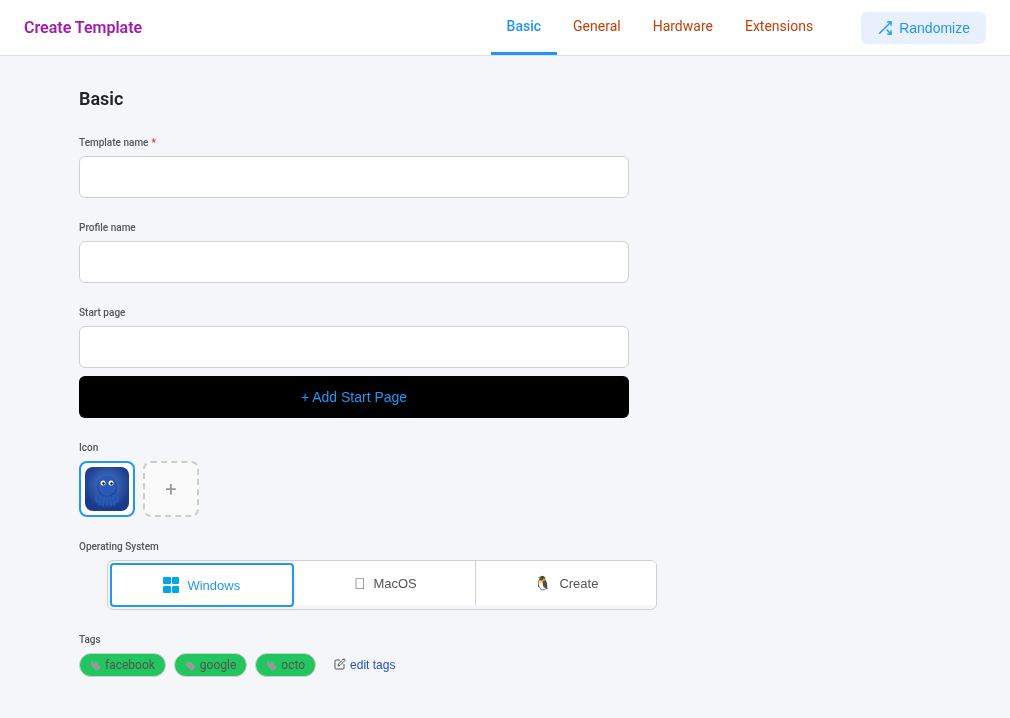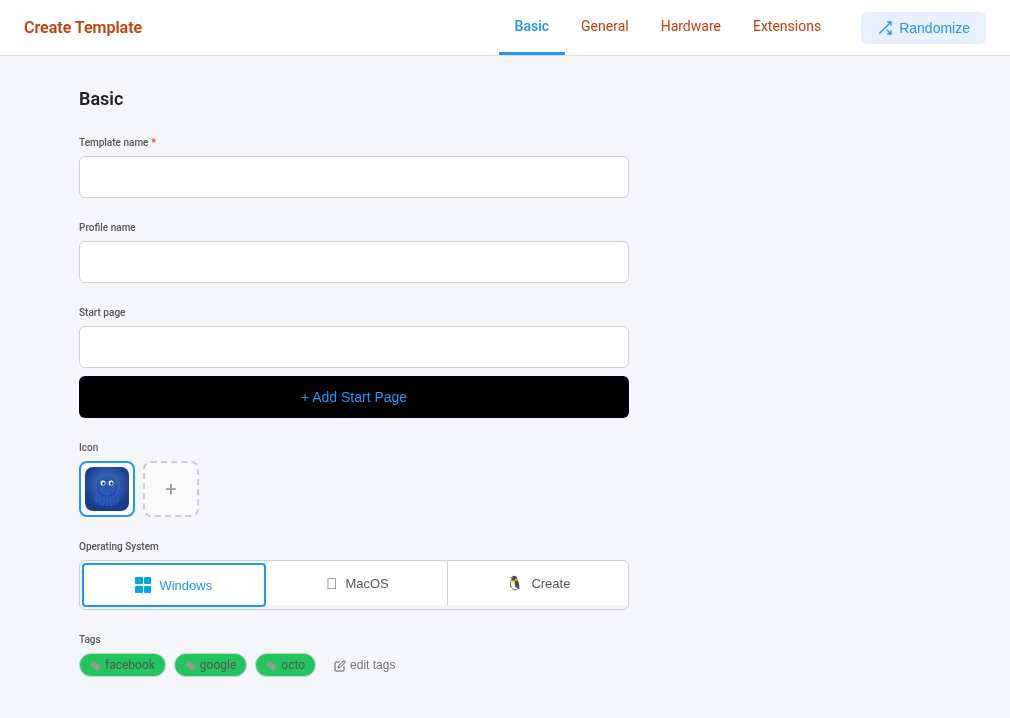--- a/index.html
+++ b/index.html
@@ -16,21 +16,21 @@
       align-items: center;
       padding: 0 24px;
       height: 56px;
       position: sticky;
       top: 0;
       z-index: 10;
     }
     .header-title {
       font-size: 16px;
       font-weight: 600;
-      color: #c2410c;
+      color: #a21caf;
       margin-right: auto;
     }
     .nav-tabs {
       display: flex;
       align-items: center;
       gap: 0;
     }
     .nav-tab {
       padding: 18px 16px;
       font-size: 14px;
@@ -41,21 +41,21 @@
       transition: color 0.2s;
       position: relative;
       top: 0;
     }
     .nav-tab.active {
       color: #2196f3;
       border-bottom: 3px solid #2196f3;
       font-weight: 500;
     }
     .randomize-btn {
-      margin-left: 24px;
+      margin-left: 32px;
       display: flex;
       gap: 6px;
       padding: 8px 16px;
       background: #e8f0fe;
       border: none;
       border-radius: 6px;
       color: #2196f3;
       font-size: 14px;
       font-weight: 500;
       cursor: pointer;
@@ -156,20 +156,21 @@
     .os-section {
       margin-bottom: 24px;
     }
     .os-selector {
       display: flex;
       max-width: 550px;
       border: 1px solid #d0d0d0;
       border-radius: 6px;
       overflow: hidden;
       margin-top: 8px;
+      margin-left: 28px;
     }
     .os-option {
       flex: 1;
       height: 44px;
       display: flex;
       align-items: center;
       justify-content: center;
       gap: 8px;
       font-size: 13px;
       color: #555;
@@ -206,27 +207,27 @@
       padding: 4px 10px;
       background: #22c55e;
       border: 1px solid #d0d0d0;
       border-radius: 14px;
       font-size: 12px;
       color: #555;
       cursor: pointer;
     }
     .edit-tags-btn {
       display: flex;
-      align-items: flex-end;
+      align-items: flex-start;
       gap: 4px;
       padding: 4px 10px;
       background: transparent;
       border: none;
       font-size: 12px;
-      color: #737373;
+      color: #1d4ed8;
       cursor: pointer;
     }
     
     .windows-logo {
       width: 16px;
       height: 16px;
       display: inline-grid;
       grid-template-columns: 1fr 1fr;
       gap: 1.5px;
     }

